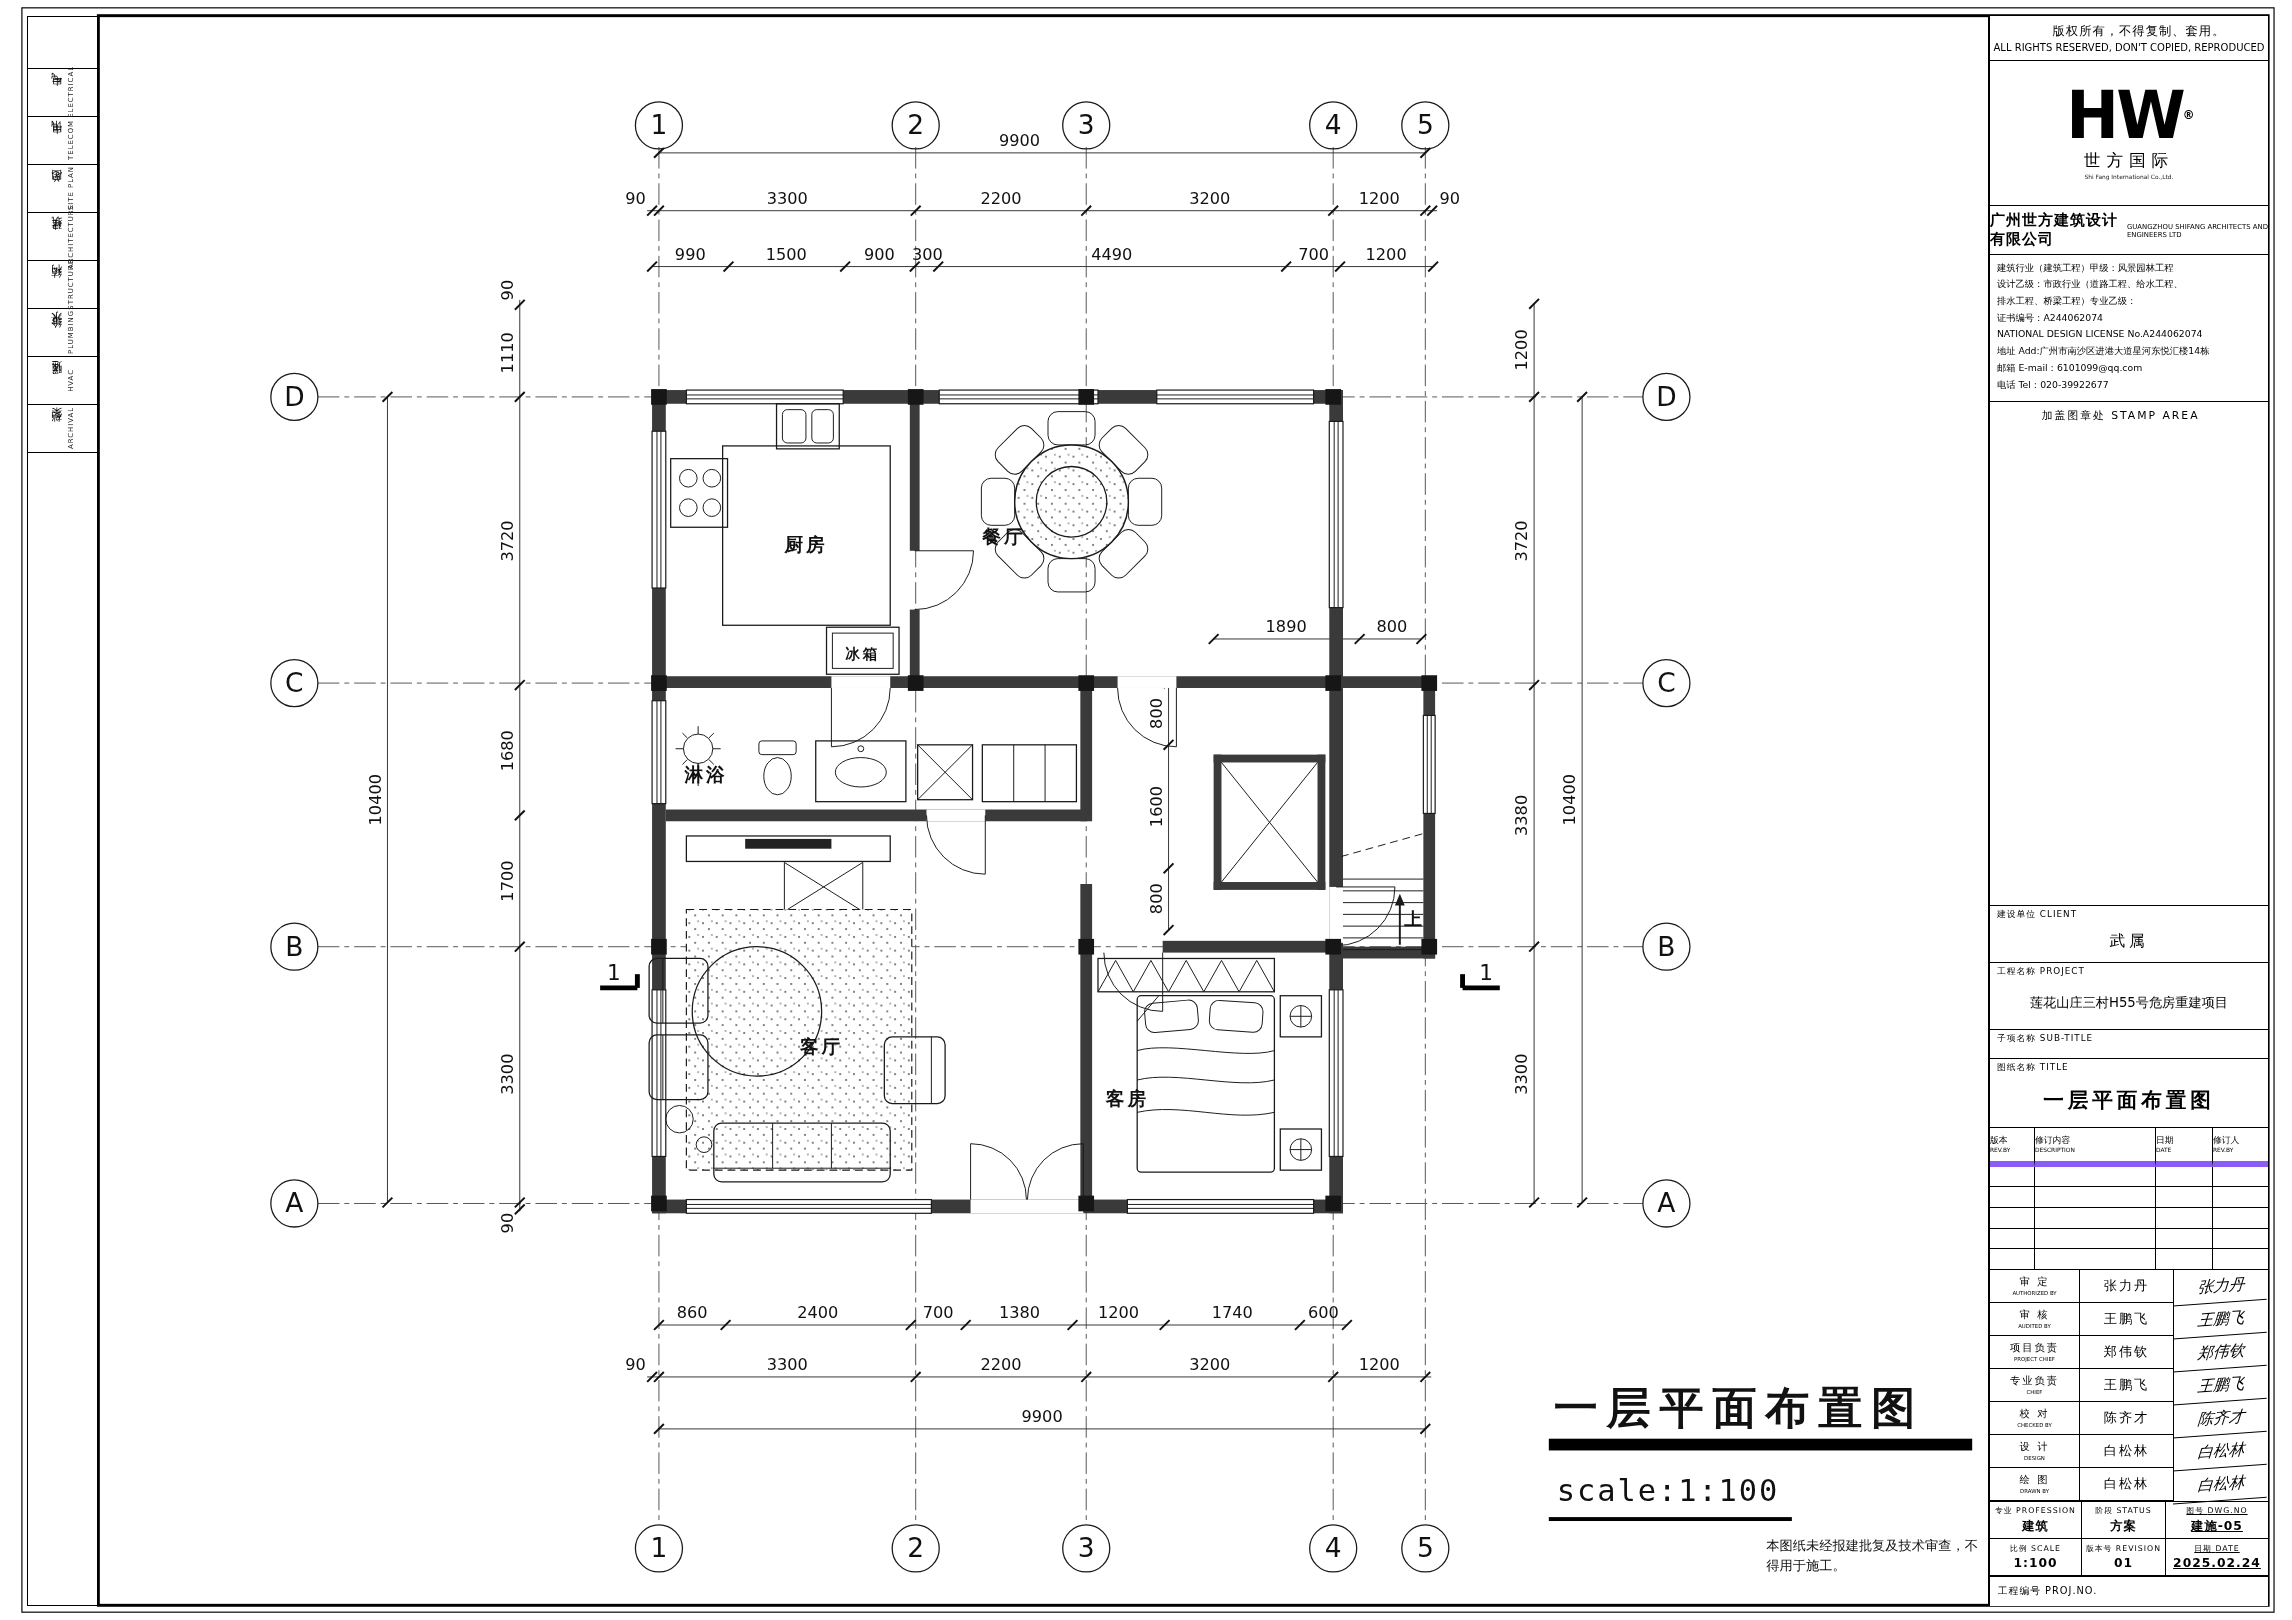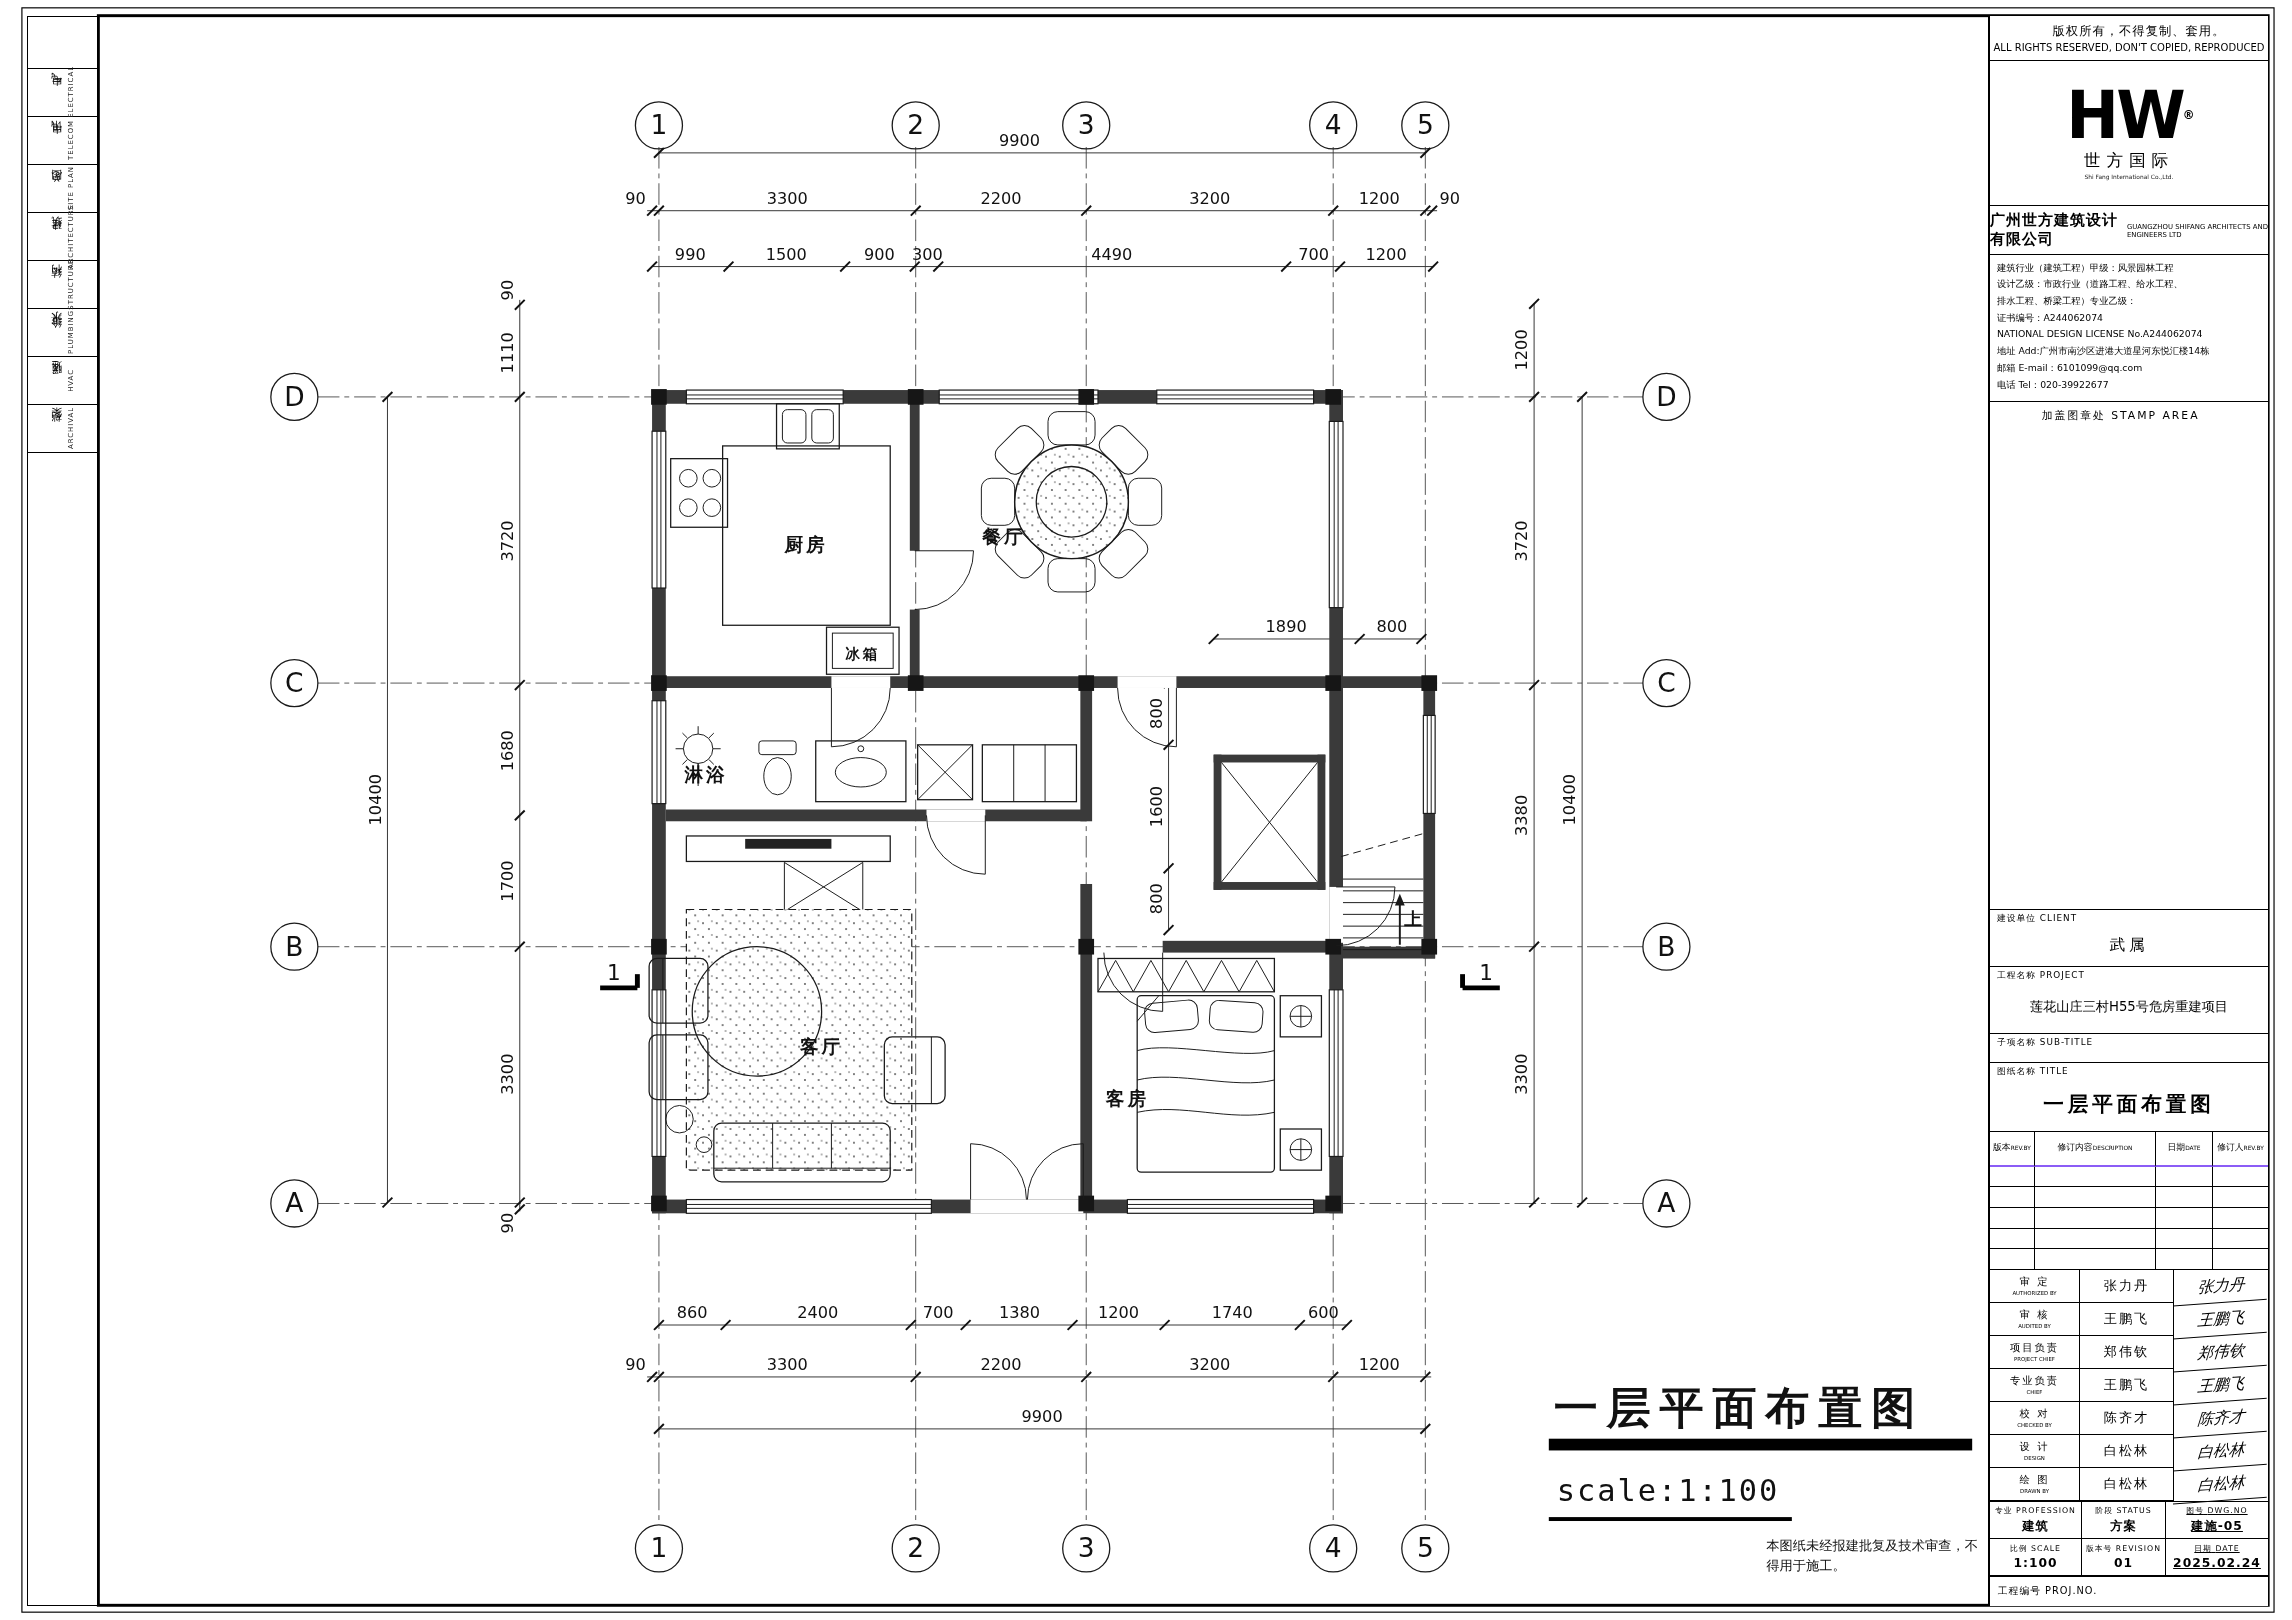--- a/index.html
+++ b/index.html
@@ -52,22 +52,22 @@
   .stampl{height:29px;display:flex;align-items:center;padding-left:7.8px;font-size:10.8px;
           letter-spacing:2px;border-bottom:none !important;margin-left:44px;}
   .stampbox{flex:1;border-bottom:1.5px solid #000;}
   .lab{font-size:8.8px;letter-spacing:1px;padding:2.9px 0 0 6.9px;color:#000;}
   .val-c{display:flex;align-items:center;justify-content:center;text-align:center;}
   .client .v{height:41px;font-size:15.7px;letter-spacing:3.9px;}
   .project .v{height:51px;font-size:13.2px;padding:0 5.9px;line-height:18.6px;}
   .sub2{height:29px;}
   .ttl .v{height:53px;font-size:20.6px;font-weight:bold;letter-spacing:3.9px;}
   .rg{display:grid;grid-template-columns:45px 1fr 57px 55px;}
-  .rg .hc{border-right:1px solid #000;border-bottom:2px solid #8b5cf6;display:flex;flex-direction:row;
-          align-items:center;justify-content:center;height:33px;}
+  .rg .hc{border-right:1px solid #000;border-bottom:6px solid #8b5cf6;display:flex;flex-direction:column;
+          justify-content:center;height:33px;}
   .rg .hc:nth-child(4n){border-right:none;}
   .rg .hz{font-size:8.8px;}
   .rg .he{font-size:5.9px;}
   .rg .ec{border-right:1px solid #000;border-bottom:1px solid #000;height:19.6px;}
   .rg .ec:nth-child(4n){border-right:none;}
   .rg .last{border-bottom:none;}
   .pg{display:grid;grid-template-columns:90px 94px 1fr;}
   .pg>div{border-right:1px solid #000;border-bottom:1px solid #000;height:33px;box-sizing:border-box;
           display:flex;align-items:center;justify-content:center;flex-direction:column;}
   .pg>div:nth-child(3n){border-right:none;}

